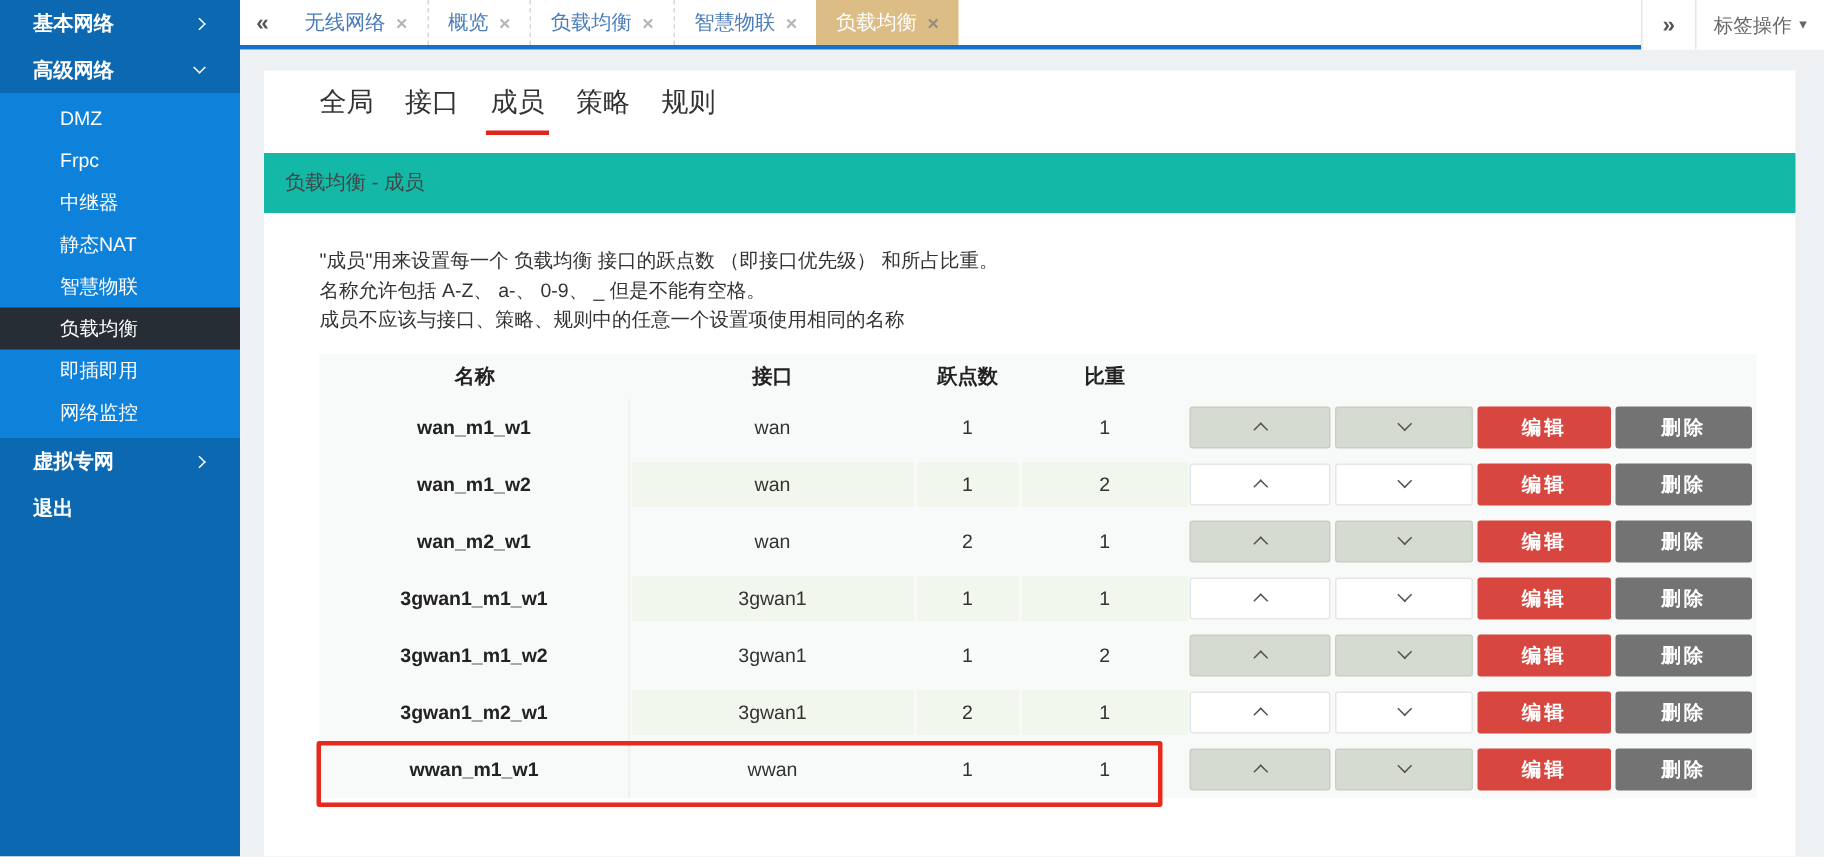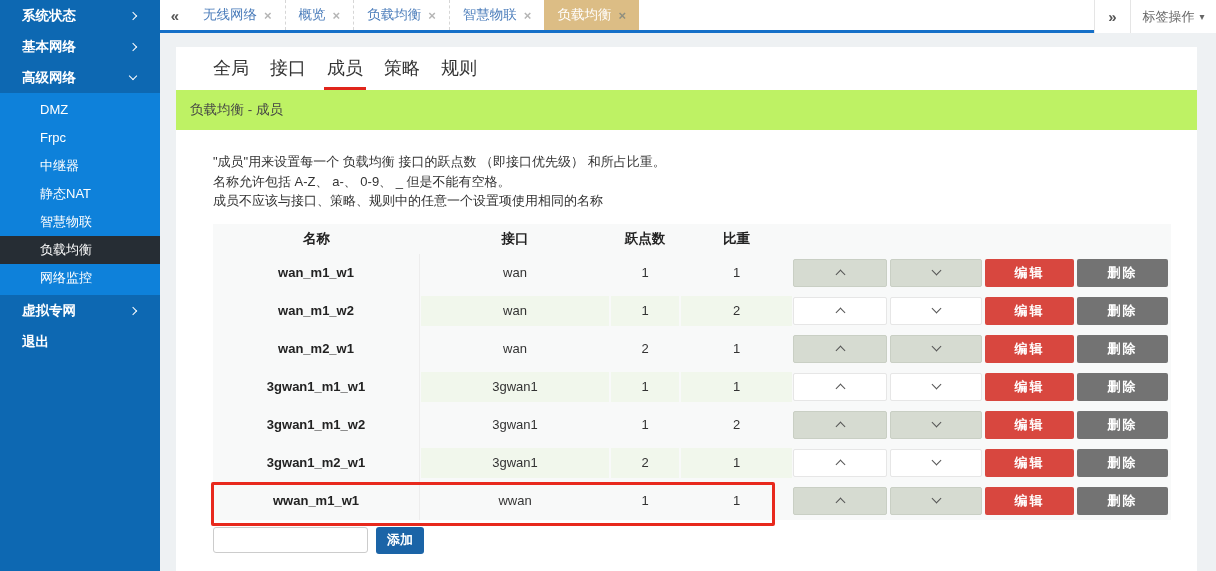--- a/index.html
+++ b/index.html
@@ -30,21 +30,21 @@
   .nav-right .nav-btn { height:33px; width:36px; border-left:1px solid #e5e5e5; }
   .tag-ops { width:86px; height:33px; border-left:1px solid #e5e5e5; display:flex; align-items:center; justify-content:center; gap:5px; color:#666; font-size:13px; cursor:pointer; }
   .caret { font-size:10px; color:#666; }
 
   
   .main-bg { position:absolute; left:160px; top:0; right:0; bottom:0; background:#eef1f3; }
   .panel { position:absolute; left:176px; top:47px; width:1021px; bottom:0; background:#fff; }
   .ctabs { height:43px; display:flex; align-items:center; gap:21px; padding-left:37px; }
   .ctab { position:relative; height:43px; line-height:43px; font-size:18px; color:#333; cursor:pointer; }
   .ctab.active::after { content:""; position:absolute; left:-3px; right:-3px; bottom:0; height:3px; background:#e0251b; }
-  .breadcrumb { height:40px; background:#bef264; display:flex; align-items:center; padding-left:14px; font-size:13.5px; color:#444; }
+  .breadcrumb { height:40px; background:#14b8a6; display:flex; align-items:center; padding-left:14px; font-size:13.5px; color:#444;margin-top:12px; }
   .content { padding:22px 0 0 37px; }
   .desc { font-size:13px; line-height:19.5px; color:#333; }
 
   
   .lbtable { width:958px; margin-top:13px; background:#f8f9f9; }
   .trow { display:grid; grid-template-columns:207px 190px 70px 113px 97px 95px 92px 94px; align-items:center; height:38px; }
   .trow.head { height:30px; }
   .hcell { text-align:center; font-size:13.5px; font-weight:bold; color:#222; }
   .cell { height:100%; display:flex; align-items:center; justify-content:center; font-size:13px; color:#333; }
   .cell.name { font-weight:bold; color:#222; border-right:1px solid #ededed; }
@@ -70,24 +70,20 @@
 </head>
 <body>
 
 <div class="screen">
 
   <div class="main-bg"></div>
 
   <aside class="sidebar">
     <div>
 
-        <div class="side-item chev-right">
-          <span>系统状态</span>
-          <span class="chev"></span>
-        </div>
 
         <div class="side-item chev-right">
           <span>基本网络</span>
           <span class="chev"></span>
         </div>
 
         <div class="side-item chev-down">
           <span>高级网络</span>
           <span class="chev"></span>
         </div>
@@ -115,20 +111,23 @@
 
         <div class="sub-item">
           <span>智慧物联</span>
         </div>
 
 
         <div class="sub-item active">
           <span>负载均衡</span>
         </div>
 
+        <div class="sub-item">
+          <span>即插即用</span>
+        </div>
 
         <div class="sub-item">
           <span>网络监控</span>
         </div>
       </div>
     <div>
 
         <div class="side-item chev-right">
           <span>虚拟专网</span>
           <span class="chev"></span>
@@ -386,20 +385,16 @@
               <div class="bcell">
                 <button class="rbtn btn-edit">编辑</button>
               </div>
               <div class="bcell">
                 <button class="rbtn btn-del">删除</button>
               </div>
             </div>
           </div>
       </div>
 
-      <div class="addrow">
-        <input type="text" value="" style="">
-        <button class="btn-add">添加</button>
-      </div>
     </div>
   </div>
 
 </div>
 
 </body></html>

